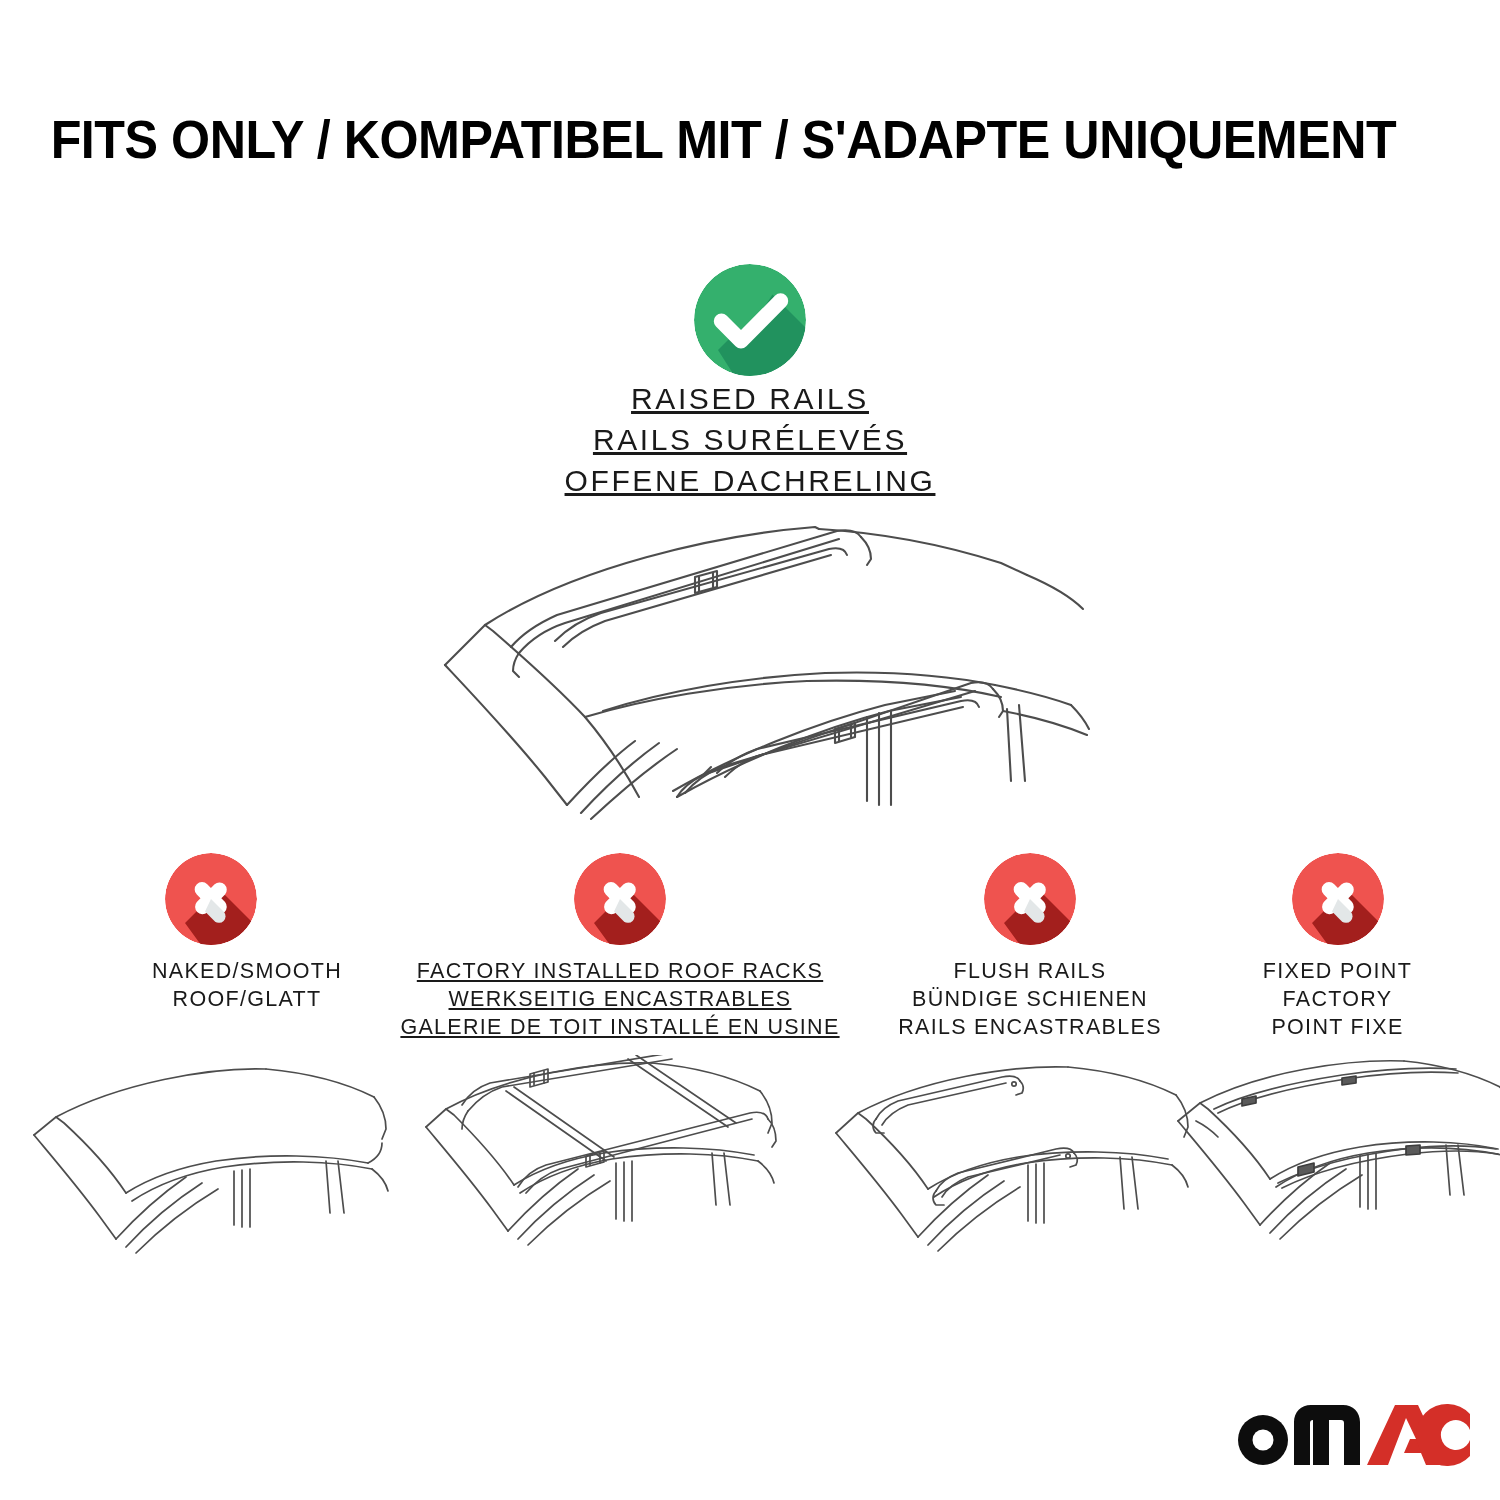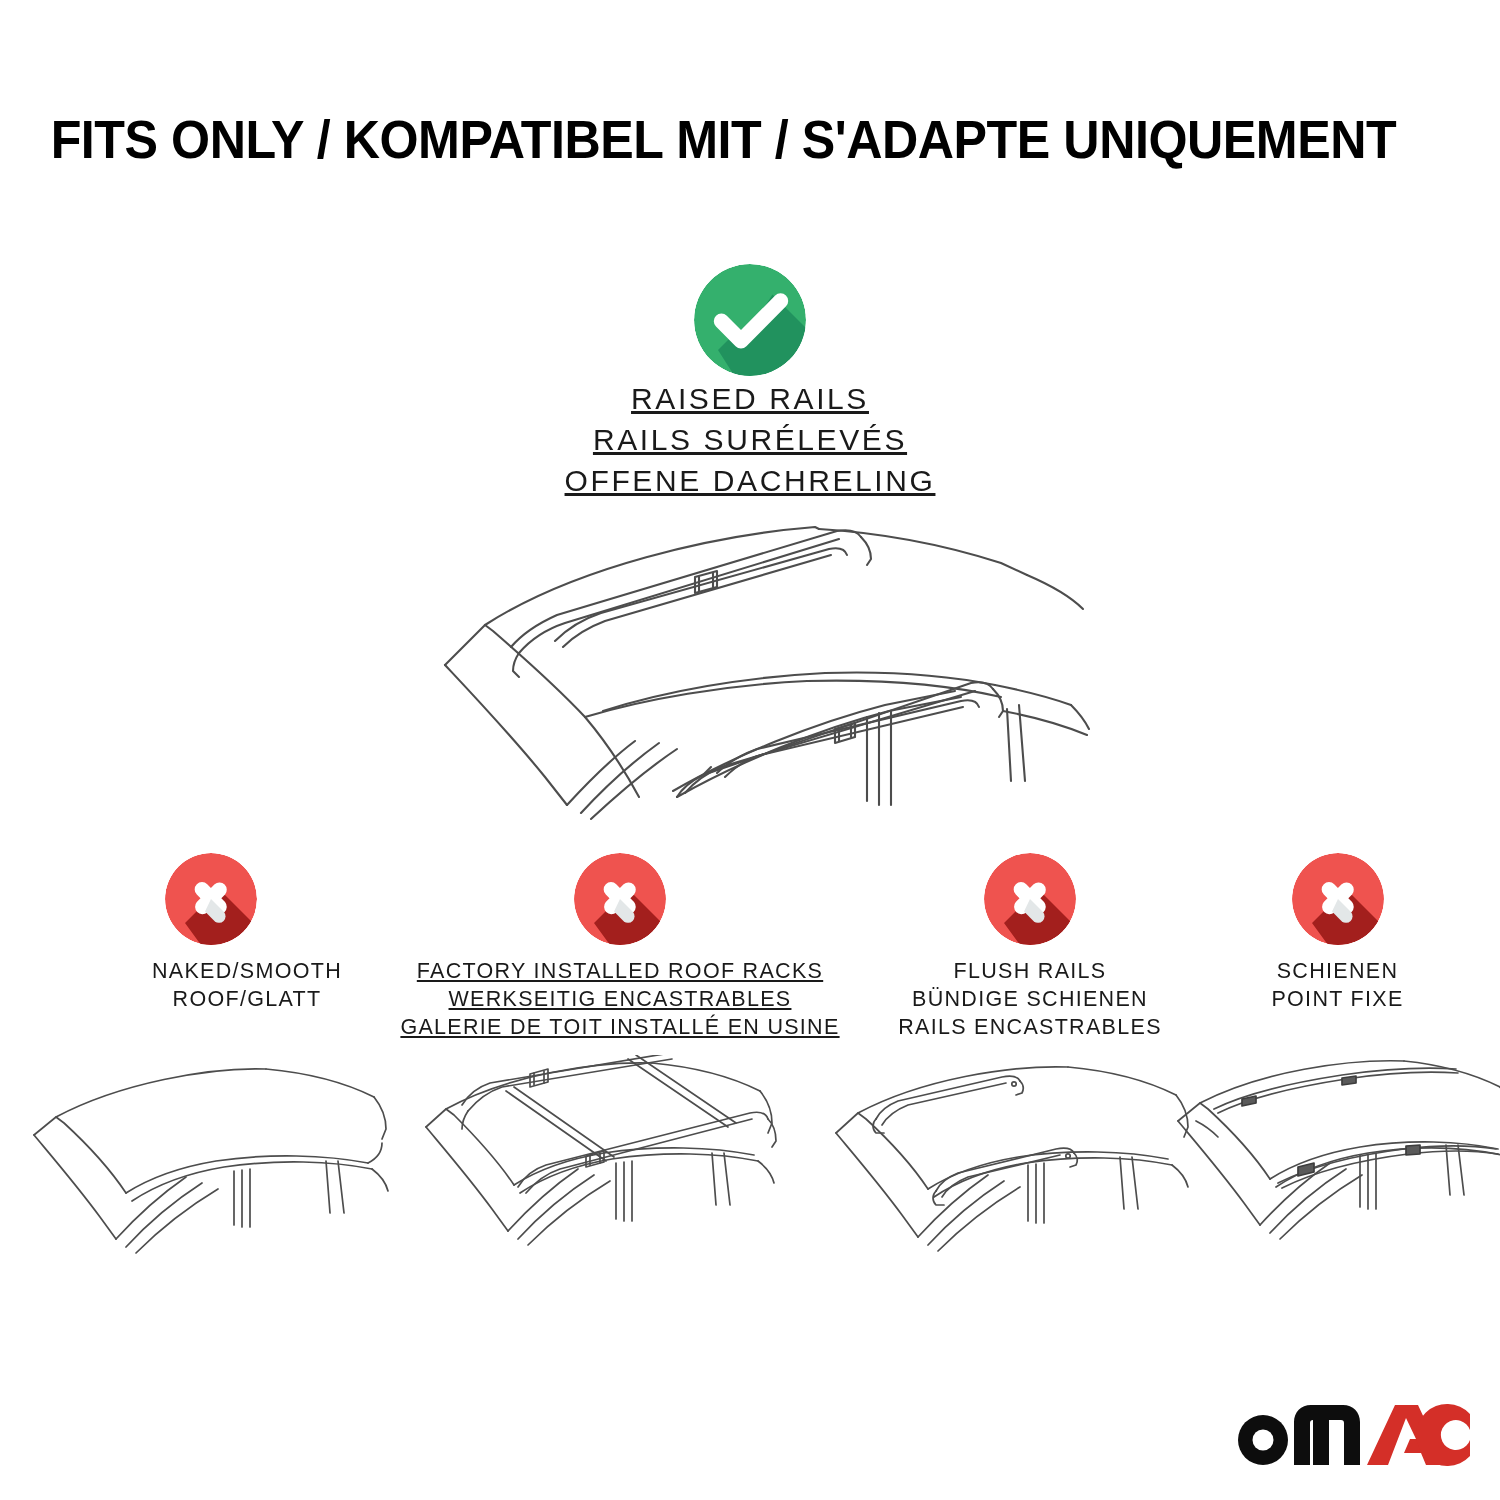--- a/index.html
+++ b/index.html
@@ -391,21 +391,22 @@
       <g clip-path="url(#clipX3)">
         <circle cx="46" cy="46" r="46" fill="#ef534f"></circle>
         <path d="M55 37 L92 74 L92 92 L36 92 L20 70 L32 58 L46 50 Z" fill="#a31f1d"></path>
         <path d="M33.4 26.6 a6.6 6.6 0 0 1 9.3 0 L46 29.9 L49.3 26.6 a6.6 6.6 0 0 1 9.3 9.3 L55.3 39.2 L58.6 42.5 a6.6 6.6 0 0 1 -9.3 9.3 L46 48.5 L42.7 51.8 a6.6 6.6 0 0 1 -9.3 -9.3 L36.7 39.2 L33.4 35.9 a6.6 6.6 0 0 1 0 -9.3 Z" fill="#ffffff" transform="translate(0,7) scale(1.12) translate(-5,-5)"></path>
         <path d="M46 46 L59 59 a6.6 6.6 0 0 1 -9.3 9.3 L40 58.6 Z" fill="#e3e7e8"></path>
       </g>
     </svg>
   </div>
 
   <div class="bad-caption" style="left:0px; width:325px;">
-    <span class="ln">SCHIENEN</span>
+    <span class="ln">FIXED POINT</span>
+    <span class="ln">FACTORY</span>
     <span class="ln">POINT FIXE</span>
   </div>
 
   <div class="bad-illustration" style="left:-5px; top:210px; width:340px; height:240px;">
     <svg viewBox="0 0 340 240" xmlns="http://www.w3.org/2000/svg">
       <g fill="none" stroke="#4d4d4d" stroke-width="1.7" stroke-linecap="round" stroke-linejoin="round">
         <path d="M8 66 L30 48 C92 16 178 4 234 6"></path>
         <path d="M234 6 C274 10 306 20 330 32"></path>
         <path d="M30 48 L38 54 C62 76 84 100 100 124"></path>
         <path d="M8 66 C28 90 52 118 74 148 L90 170"></path>

